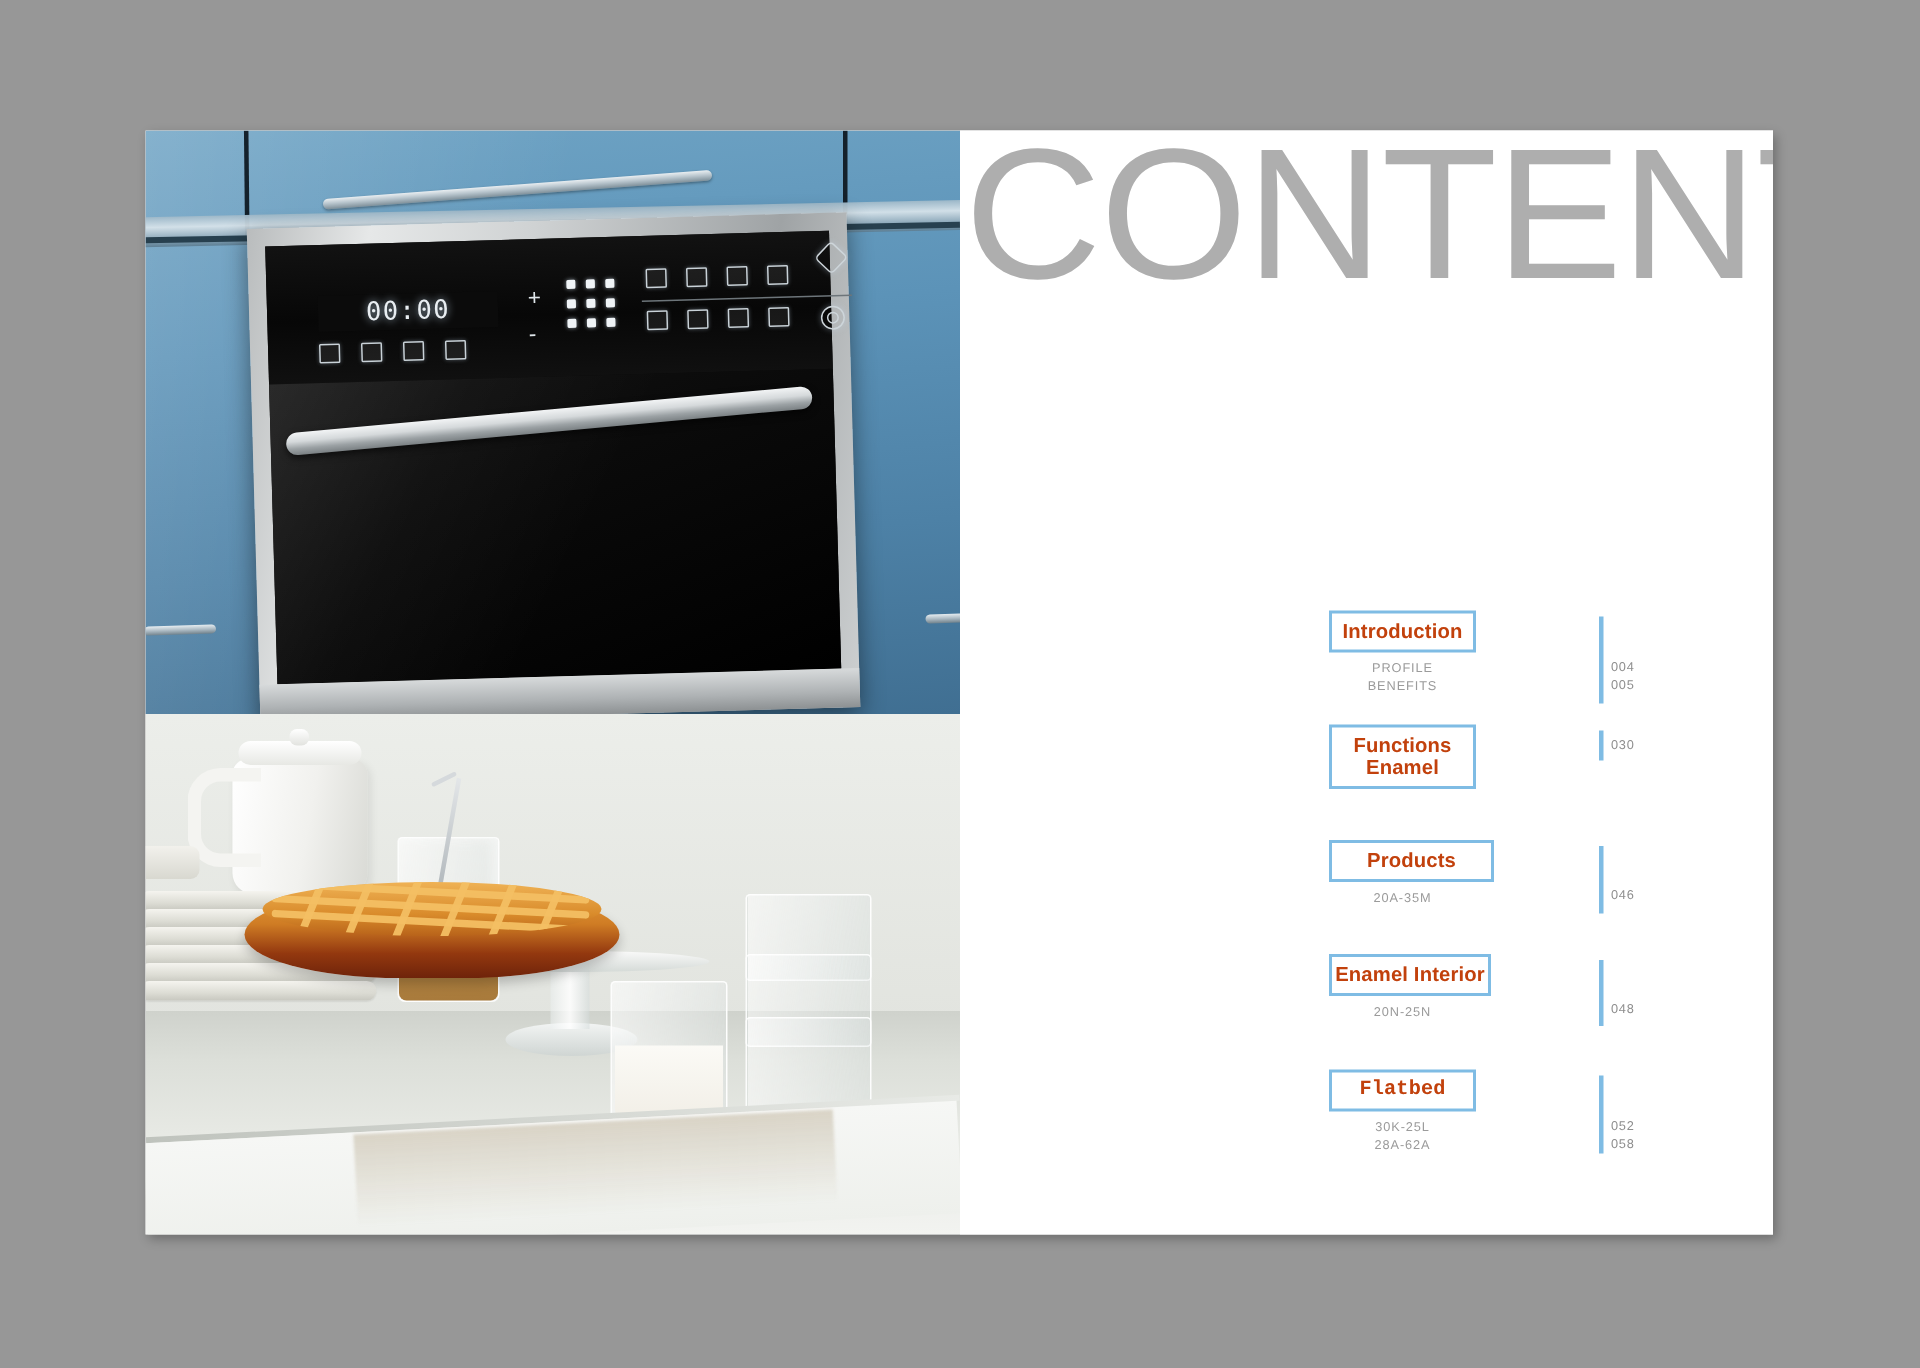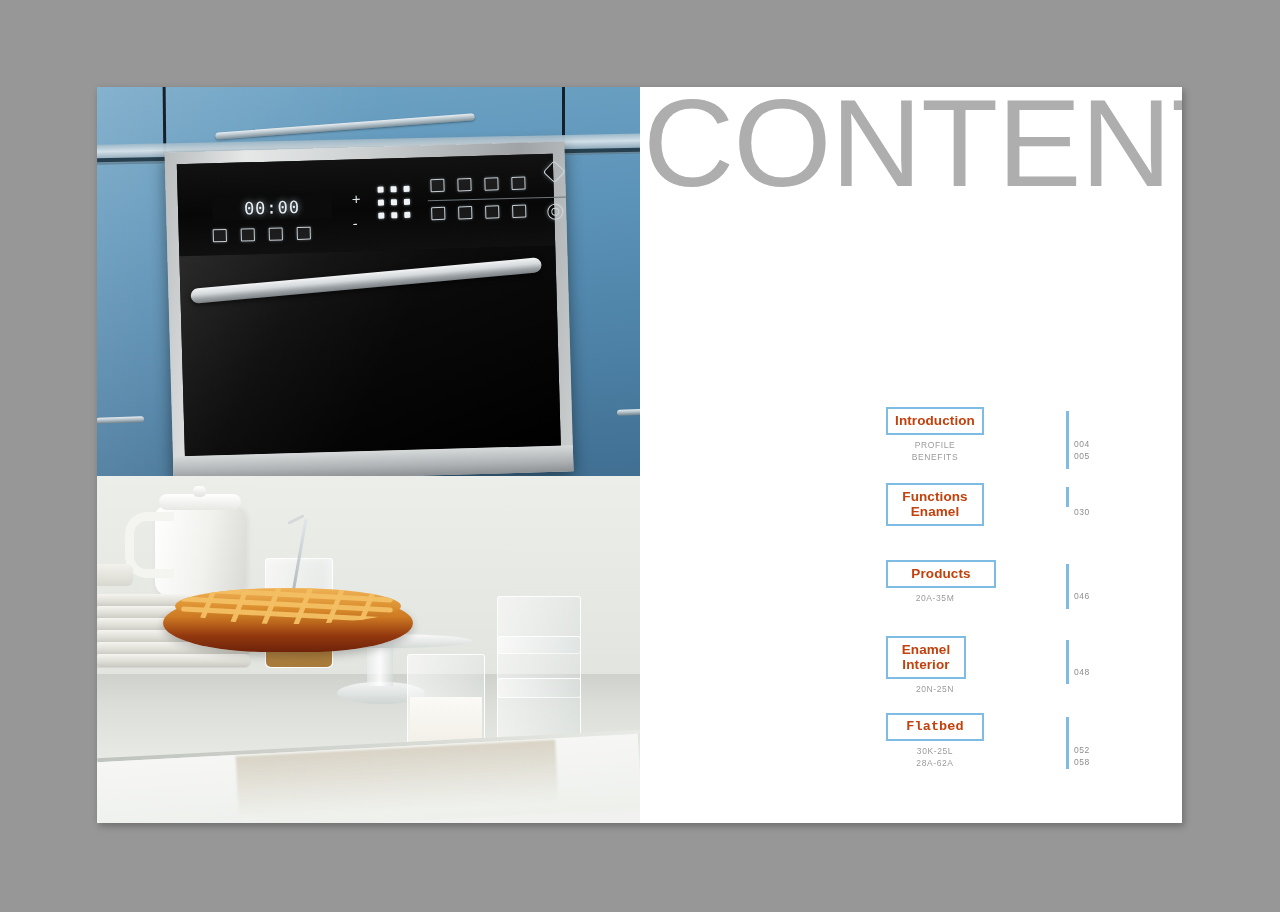--- a/index.html
+++ b/index.html
@@ -326,33 +326,33 @@
               <div class="toc-sub">BENEFITS</div>
             </div><div class="pages" style="left: 180px; top: 4px;">
               <div class="page-line" style="height: 58px;"></div>
               <div class="page-nums" style="top: 28px;">
                 <div class="page-num">004</div>
                 <div class="page-num">005</div>
               </div>
             </div></div>
           <div class="toc-entry" style="position: absolute; left: 0px; top: 76px; width: 290px;"><div class="toc-box" style="width: 98px;">Functions Enamel</div><div class="pages" style="left: 180px; top: 4px;">
               <div class="page-line" style="height: 20px;"></div>
-              <div class="page-nums" style="top: 20px;">
+              <div class="page-nums" style="top: 4px;">
                 <div class="page-num">030</div>
               </div>
             </div></div>
           <div class="toc-entry" style="position: absolute; left: 0px; top: 153px; width: 290px;"><div class="toc-box" style="width: 110px;">Products</div><div class="toc-subs" style="width: 98px;">
               <div class="toc-sub">20A-35M</div>
             </div><div class="pages" style="left: 180px; top: 4px;">
               <div class="page-line" style="height: 45px;"></div>
               <div class="page-nums" style="top: 27px;">
                 <div class="page-num">046</div>
               </div>
             </div></div>
-          <div class="toc-entry" style="position: absolute; left: 0px; top: 229px; width: 290px;"><div class="toc-box" style="width: 80px;">Enamel Interior</div><div class="toc-subs" style="width: 98px;">
+          <div class="toc-entry" style="position: absolute; left: 0px; top: 229px; width: 290px;"><div class="toc-box" style="width: 108px;">Enamel Interior</div><div class="toc-subs" style="width: 98px;">
               <div class="toc-sub">20N-25N</div>
             </div><div class="pages" style="left: 180px; top: 4px;">
               <div class="page-line" style="height: 44px;"></div>
               <div class="page-nums" style="top: 27px;">
                 <div class="page-num">048</div>
               </div>
             </div></div>
           <div class="toc-entry" style="position: absolute; left: 0px; top: 306px; width: 290px;"><div class="toc-box" style="width: 98px; font-family: Liberation Mono, monospace;">Flatbed</div><div class="toc-subs" style="width: 98px;">
               <div class="toc-sub">30K-25L</div>
               <div class="toc-sub">28A-62A</div>

